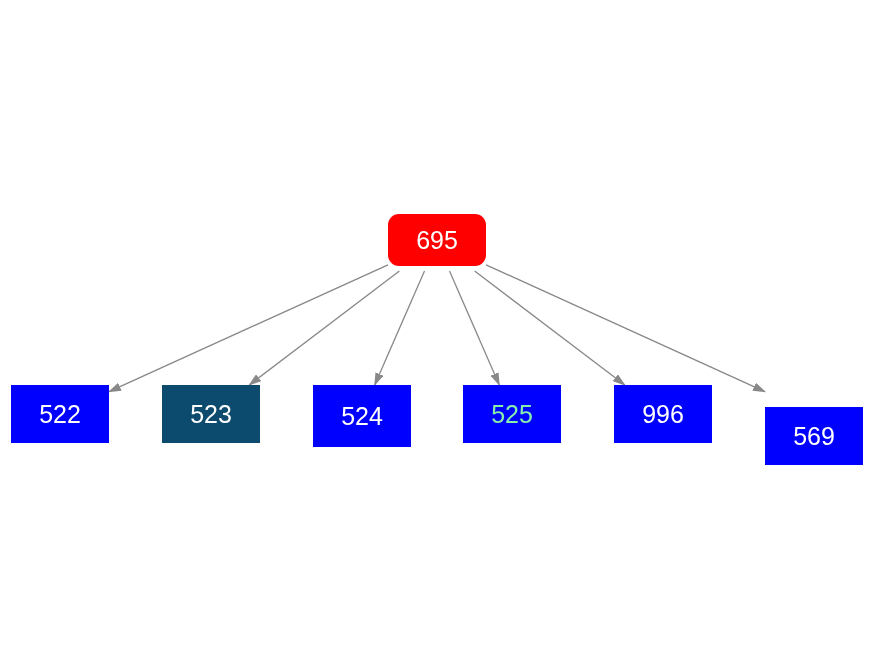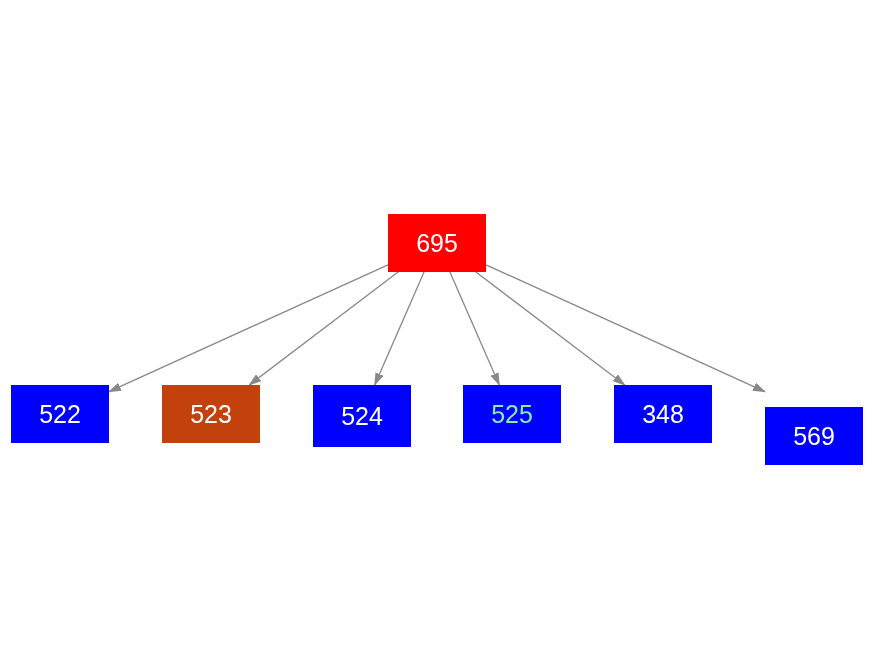--- a/index.html
+++ b/index.html
@@ -43,35 +43,35 @@
         </marker>
       </defs>
       <line x1="388.0" y1="264.8" x2="109.0" y2="391.7" stroke="#888888" stroke-width="1.3" marker-end="url(#arrowhead)"></line>
       <line x1="399.4" y1="271.0" x2="249.2" y2="385.0" stroke="#888888" stroke-width="1.3" marker-end="url(#arrowhead)"></line>
       <line x1="424.5" y1="271.0" x2="374.7" y2="385.0" stroke="#888888" stroke-width="1.3" marker-end="url(#arrowhead)"></line>
       <line x1="449.5" y1="271.0" x2="499.3" y2="385.0" stroke="#888888" stroke-width="1.3" marker-end="url(#arrowhead)"></line>
       <line x1="474.6" y1="271.0" x2="624.8" y2="385.0" stroke="#888888" stroke-width="1.3" marker-end="url(#arrowhead)"></line>
       <line x1="486.0" y1="264.8" x2="765.0" y2="391.7" stroke="#888888" stroke-width="1.3" marker-end="url(#arrowhead)"></line>
     </svg>
   <div id="nodes-layer">
-      <div class="node" style="left: 388px; top: 214px; width: 98px; height: 58px; background: rgb(255, 0, 0);">
+      <div class="node" style="left: 388px; top: 214px; width: 98px; height: 52px; background: rgb(255, 0, 0); border-radius: 11px;">
         <span style="color: rgb(255, 255, 255);">695</span>
       </div>
       <div class="node" style="left: 11px; top: 385px; width: 98px; height: 58px; background: rgb(0, 0, 255); align-items: center;">
         <span style="color: rgb(255, 255, 255);">522</span>
       </div>
-      <div class="node" style="left: 162px; top: 385px; width: 98px; height: 58px; background: #c2410c;">
+      <div class="node" style="left: 162px; top: 385px; width: 98px; height: 58px; background: #0c4a6e;">
         <span style="color: rgb(255, 255, 255);">523</span>
       </div>
       <div class="node" style="left: 313px; top: 385px; width: 98px; height: 62px; background: rgb(0, 0, 255);">
         <span style="color: rgb(255, 255, 255);">524</span>
       </div>
       <div class="node" style="left: 463px; top: 385px; width: 98px; height: 58px; background: rgb(0, 0, 255);">
         <span style="color: #86efac; text-align: center;">525</span>
       </div>
       <div class="node" style="left: 614px; top: 385px; width: 98px; height: 58px; background: rgb(0, 0, 255);">
-        <span style="color: rgb(255, 255, 255);">348</span>
+        <span style="color: rgb(255, 255, 255);">996</span>
       </div>
       <div class="node" style="left: 765px; top: 407px; width: 98px; height: 58px; background: rgb(0, 0, 255);">
         <span style="color: rgb(255, 255, 255);">569</span>
       </div>
     </div>
 </div>
 
 </body></html>

